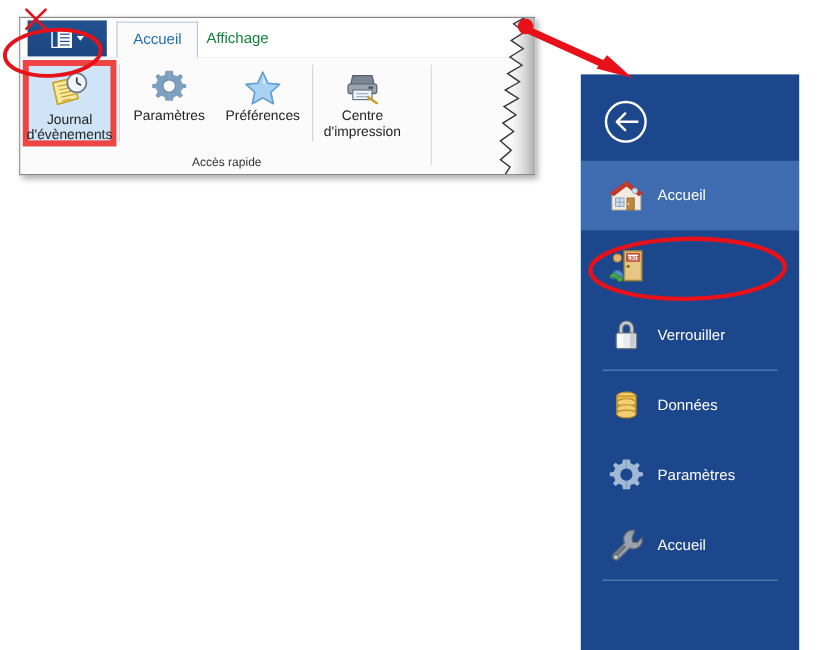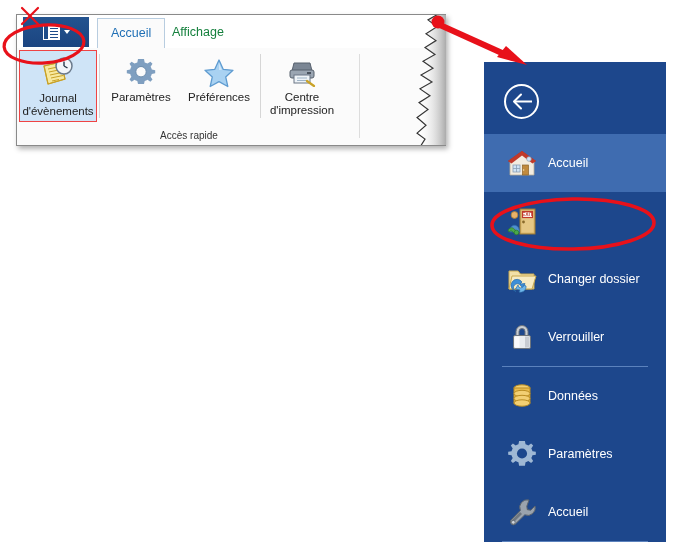--- a/index.html
+++ b/index.html
@@ -140,21 +140,21 @@
     flex-direction: column;
     align-items: center;
     justify-content: flex-start;
     padding-top: 5px;
     box-sizing: border-box;
     cursor: pointer;
     text-align: center;
   }
   .rb-btn.selected {
     background: #cfe4f7;
-    border: 1px solid #ef4444;
+    border: 5px solid #ef4444;
   }
   .rb-ico {
     height: 34px;
     display: flex;
     align-items: center;
     justify-content: center;
     margin-bottom: 2px;
   }
   .rb-lbl {
     font-size: 11.5px;
@@ -402,31 +402,20 @@
         <text x="21.5" y="10.3" font-size="5" font-family="'Liberation Sans',sans-serif" font-weight="bold" fill="#c0392b" text-anchor="middle">EXIT</text>
         <circle cx="8.5" cy="9" r="3.4" fill="#e8b26a" stroke="#a87c34" stroke-width="0.8"></circle>
         <path d="M3.5 26 C3.5 17 13.5 17 13.5 26 Z" fill="#4f8fd0" stroke="#2f6ca8" stroke-width="0.8"></path>
         <path d="M4 26 L6.5 26 L6.5 22 L4 22 Z" fill="#3a7ab8"></path>
         <path d="M2 24 C5 20 8 22 10 25 L8 27 C6 25 5 24 3 26 Z" fill="#4aa84a" stroke="#2d7a2d" stroke-width="0.7"></path>
         <circle cx="10.5" cy="26.5" r="2.3" fill="#4aa84a" stroke="#2d7a2d" stroke-width="0.7"></circle>
       </svg>
     </span>
   </div>
 
-  <div class="bs-item">
-    <span class="bs-ico">
-      <svg width="32" height="30" viewBox="0 0 32 30">
-        <path d="M3 7 L12 7 L14.5 10 L28 10 L28 25 L3 25 Z" fill="#f2e0a8" stroke="#c8a84e" stroke-width="1"></path>
-        <path d="M6 12 L30 12 L26 25 L3 25 Z" fill="#f7ebc2" stroke="#c8a84e" stroke-width="1"></path>
-        <path d="M9 27 a6 6 0 1 1 7 -9 L14 20 L19 19.5 L17 24.5 L15 22 a4 4 0 1 0 -5 5.5 Z" fill="#3d8fd8" stroke="#2a6ca8" stroke-width="0.7"></path>
-        <path d="M20 22 a5.5 5.5 0 0 1 -7 6 L14 26 L9.5 25 L12 21 L13 23.5 a3.5 3.5 0 0 0 5 -2.5 Z" fill="#6fb7ea" stroke="#2a6ca8" stroke-width="0.7"></path>
-      </svg>
-    </span>
-    <span class="bs-lbl">Changer dossier</span>
-  </div>
 
   <div class="bs-item">
     <span class="bs-ico">
       <svg width="30" height="30" viewBox="0 0 30 30">
         <path d="M9 14 L9 9.5 a6 6 0 0 1 12 0 L21 14 L18 14 L18 9.5 a3 3 0 0 0 -6 0 L12 14 Z" fill="#c8cdd2" stroke="#6e757d" stroke-width="1"></path>
         <rect x="6.5" y="13.5" width="17" height="13" rx="1.5" fill="#e9ecef" stroke="#6e757d" stroke-width="1"></rect>
         <rect x="7.5" y="14.5" width="5" height="11" fill="#ffffff" opacity="0.75"></rect>
         <rect x="18" y="14.5" width="4.5" height="11" fill="#b9bfc6" opacity="0.7"></rect>
       </svg>
     </span>

